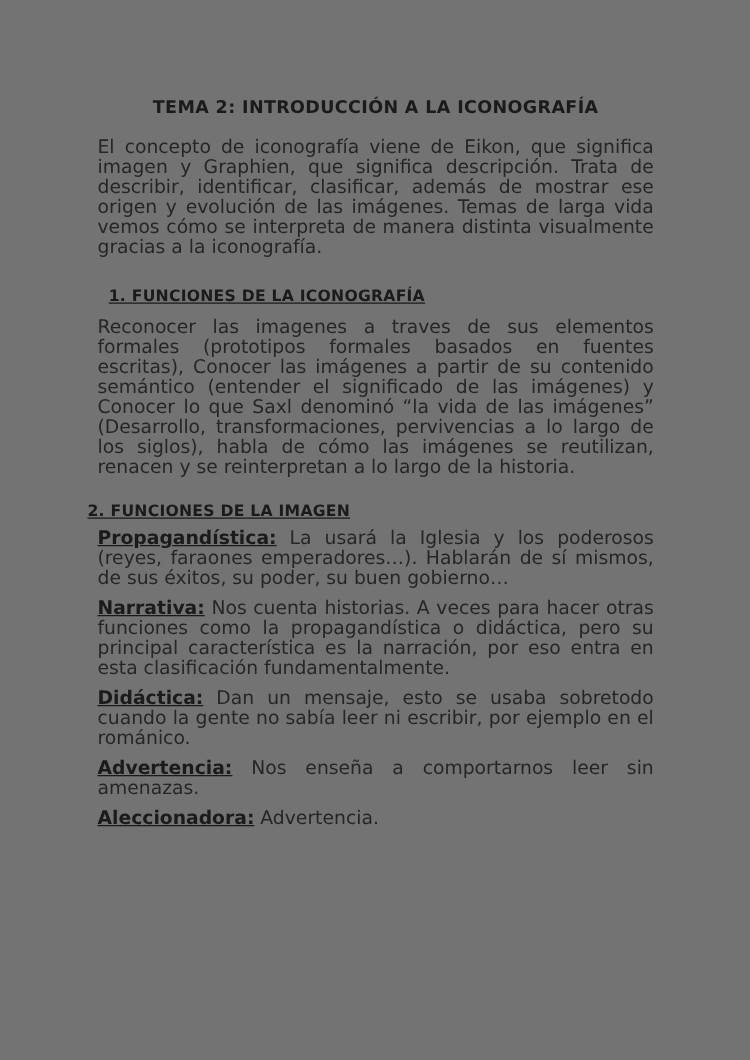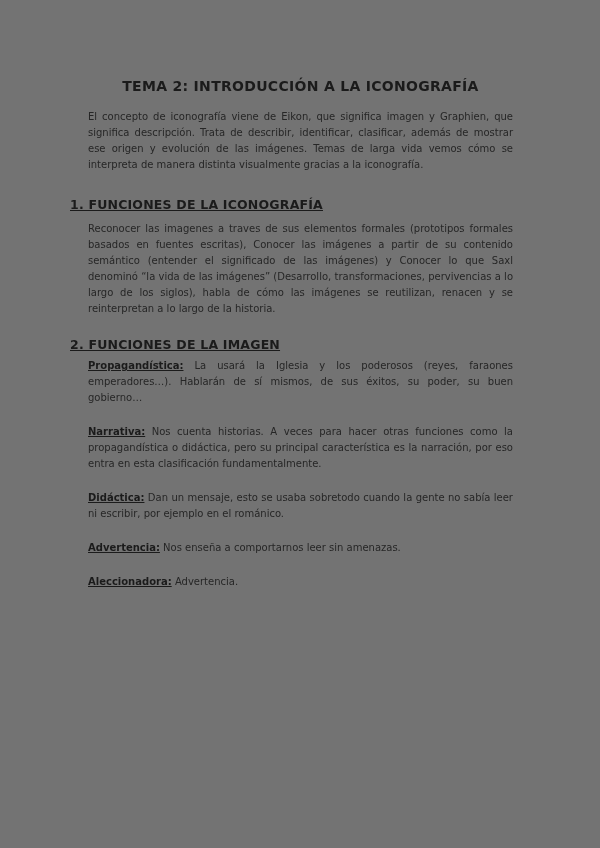--- a/index.html
+++ b/index.html
@@ -24,39 +24,39 @@
   .doc-title {
     margin: 0;
     font-size: 14px;
     line-height: 17px;
     font-weight: bold;
     text-align: center;
     letter-spacing: 0.3px;
     color: #1b1b1b;
   }
   p {
-    margin: 18px;
-    font-size: 10px;
+    margin: 8px;
+    font-size: 15px;
     line-height: 16px;
     text-align: justify;
     color: #262626;
   }
   .intro-para {
     margin-top: 14px;
   }
   .section-heading {
     margin: 0;
     font-size: 12.5px;
     line-height: 15px;
     font-weight: bold;
     text-decoration: underline;
     letter-spacing: 0.2px;
     color: #1b1b1b;
   }
-  .heading-1 { margin-top: 24px; }
+  .heading-1 { margin-top: 24px; margin-left: 17px; }
   .heading-2 { margin-top: 20px; }
   .after-heading { margin-top: 9px; }
   .def-item { margin-top: 6px; }
   .term {
     font-weight: bold;
     text-decoration: underline;
     color: #1b1b1b;
   }
 </style>
 </head>

